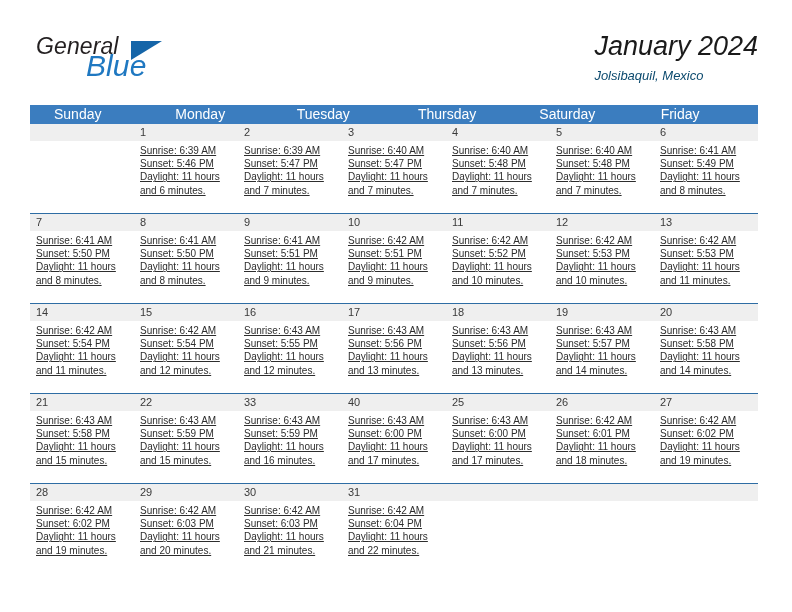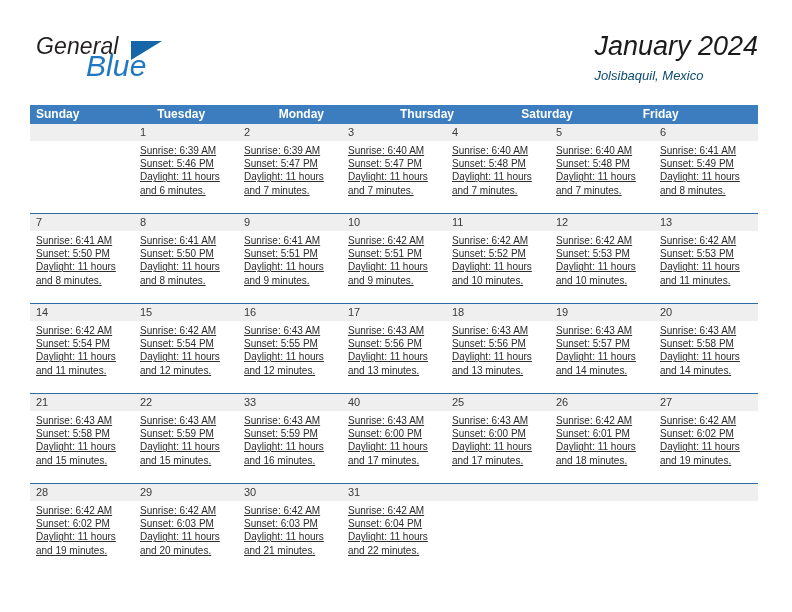--- a/index.html
+++ b/index.html
@@ -101,27 +101,26 @@
   }
 
   .head-row {
     background: #3b7dbf;
     height: 19px;
   }
   .head-cell {
     flex: 1 1 0;
     min-width: 0;
     color: #ffffff;
-    font-size: 12px;
+    font-size: 14px;
     line-height: 19px;
-    padding-left: 6px;
+    padding-left: 24px;
     box-sizing: border-box;
     white-space: nowrap;
     overflow: hidden;
-    font-weight: bold;
   }
 
   .body-row {
     position: relative;
     height: 89px;
     border-top: 1px solid #2e6da4;
   }
   .body-row.first {
     border-top: none;
   }
@@ -176,22 +175,22 @@
       <div class="cal-title">January 2024</div>
       <div class="cal-subtitle">Jolsibaquil, Mexico</div>
     </div>
 
   </div>
 
   <div class="calendar">
 
     <div class="week-row head-row">
       <div class="head-cell">Sunday</div>
+      <div class="head-cell">Monday</div>
       <div class="head-cell">Tuesday</div>
-      <div class="head-cell">Monday</div>
       <div class="head-cell">Thursday</div>
       <div class="head-cell">Saturday</div>
       <div class="head-cell">Friday</div>
     </div>
 
     <div class="week-row body-row first">
       <div class="day-cell empty">
         <div class="daynum-band"></div>
         <div class="day-info">
           <div></div>

